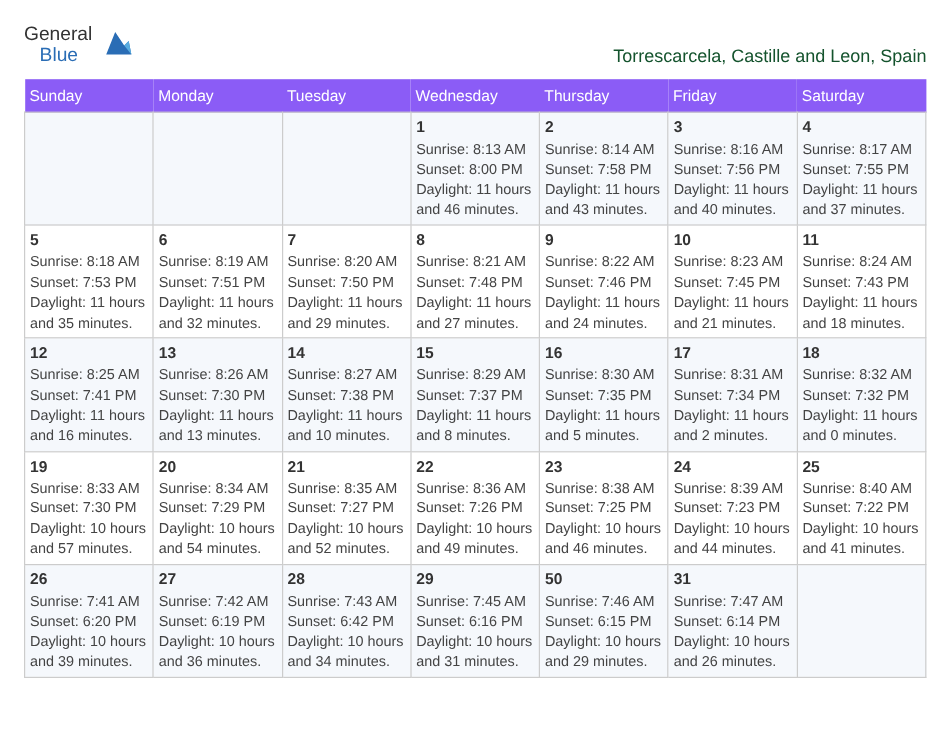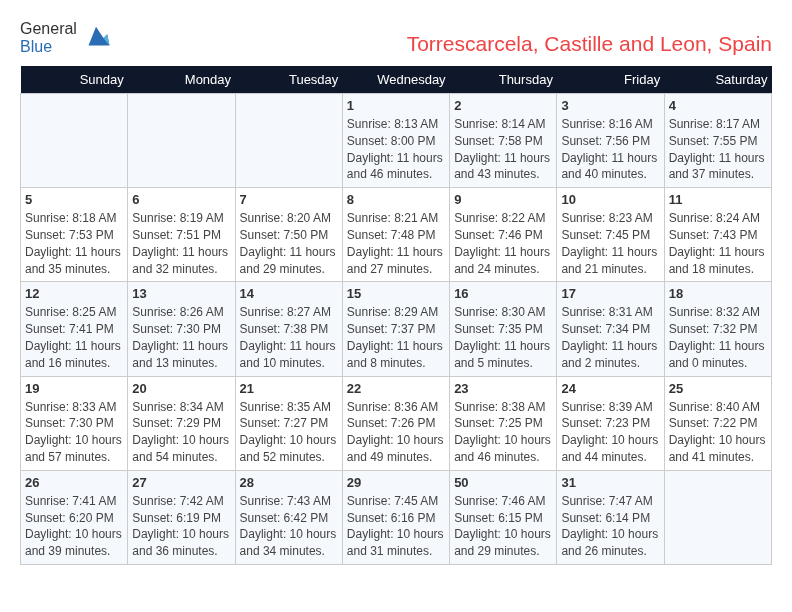--- a/index.html
+++ b/index.html
@@ -14,48 +14,48 @@
       display: flex;
       justify-content: space-between;
       align-items: flex-end;
       margin-bottom: 10px;
     }
     .logo {
       display: flex;
       align-items: center;
     }
     .logo-general { color: #333; }
-    .logo-blue { color: #2a6db5; }
+    .logo-blue { color: #2a6db5; margin-left: 13px; }
     .logo-icon {
       width: 30px;
       height: 30px;
       margin-left: 4px;
     }
     .title-block {
       text-align: right;
     }
     .month-title {
       font-size: 36px;
       font-weight: bold;
       color: #333;
     }
     .subtitle {
-      font-size: 21px;
-      color: #ef4444;
+      font-size: 15px;
+      color: #14532d;
     }
     table {
       width: 100%;
       border-collapse: collapse;
       font-size: 11px;
     }
     thead tr th {
-      background-color: #0f172a;
+      background-color: #8b5cf6;
       color: #fff;
       padding: 6px 4px;
-      text-align: right;
+      text-align: left;
       font-size: 13px;
       font-weight: normal;
     }
     tbody tr td {
       border: 1px solid #ccc;
       vertical-align: top;
       padding: 4px;
       width: 107px;
       min-height: 80px;
       color: #333;

